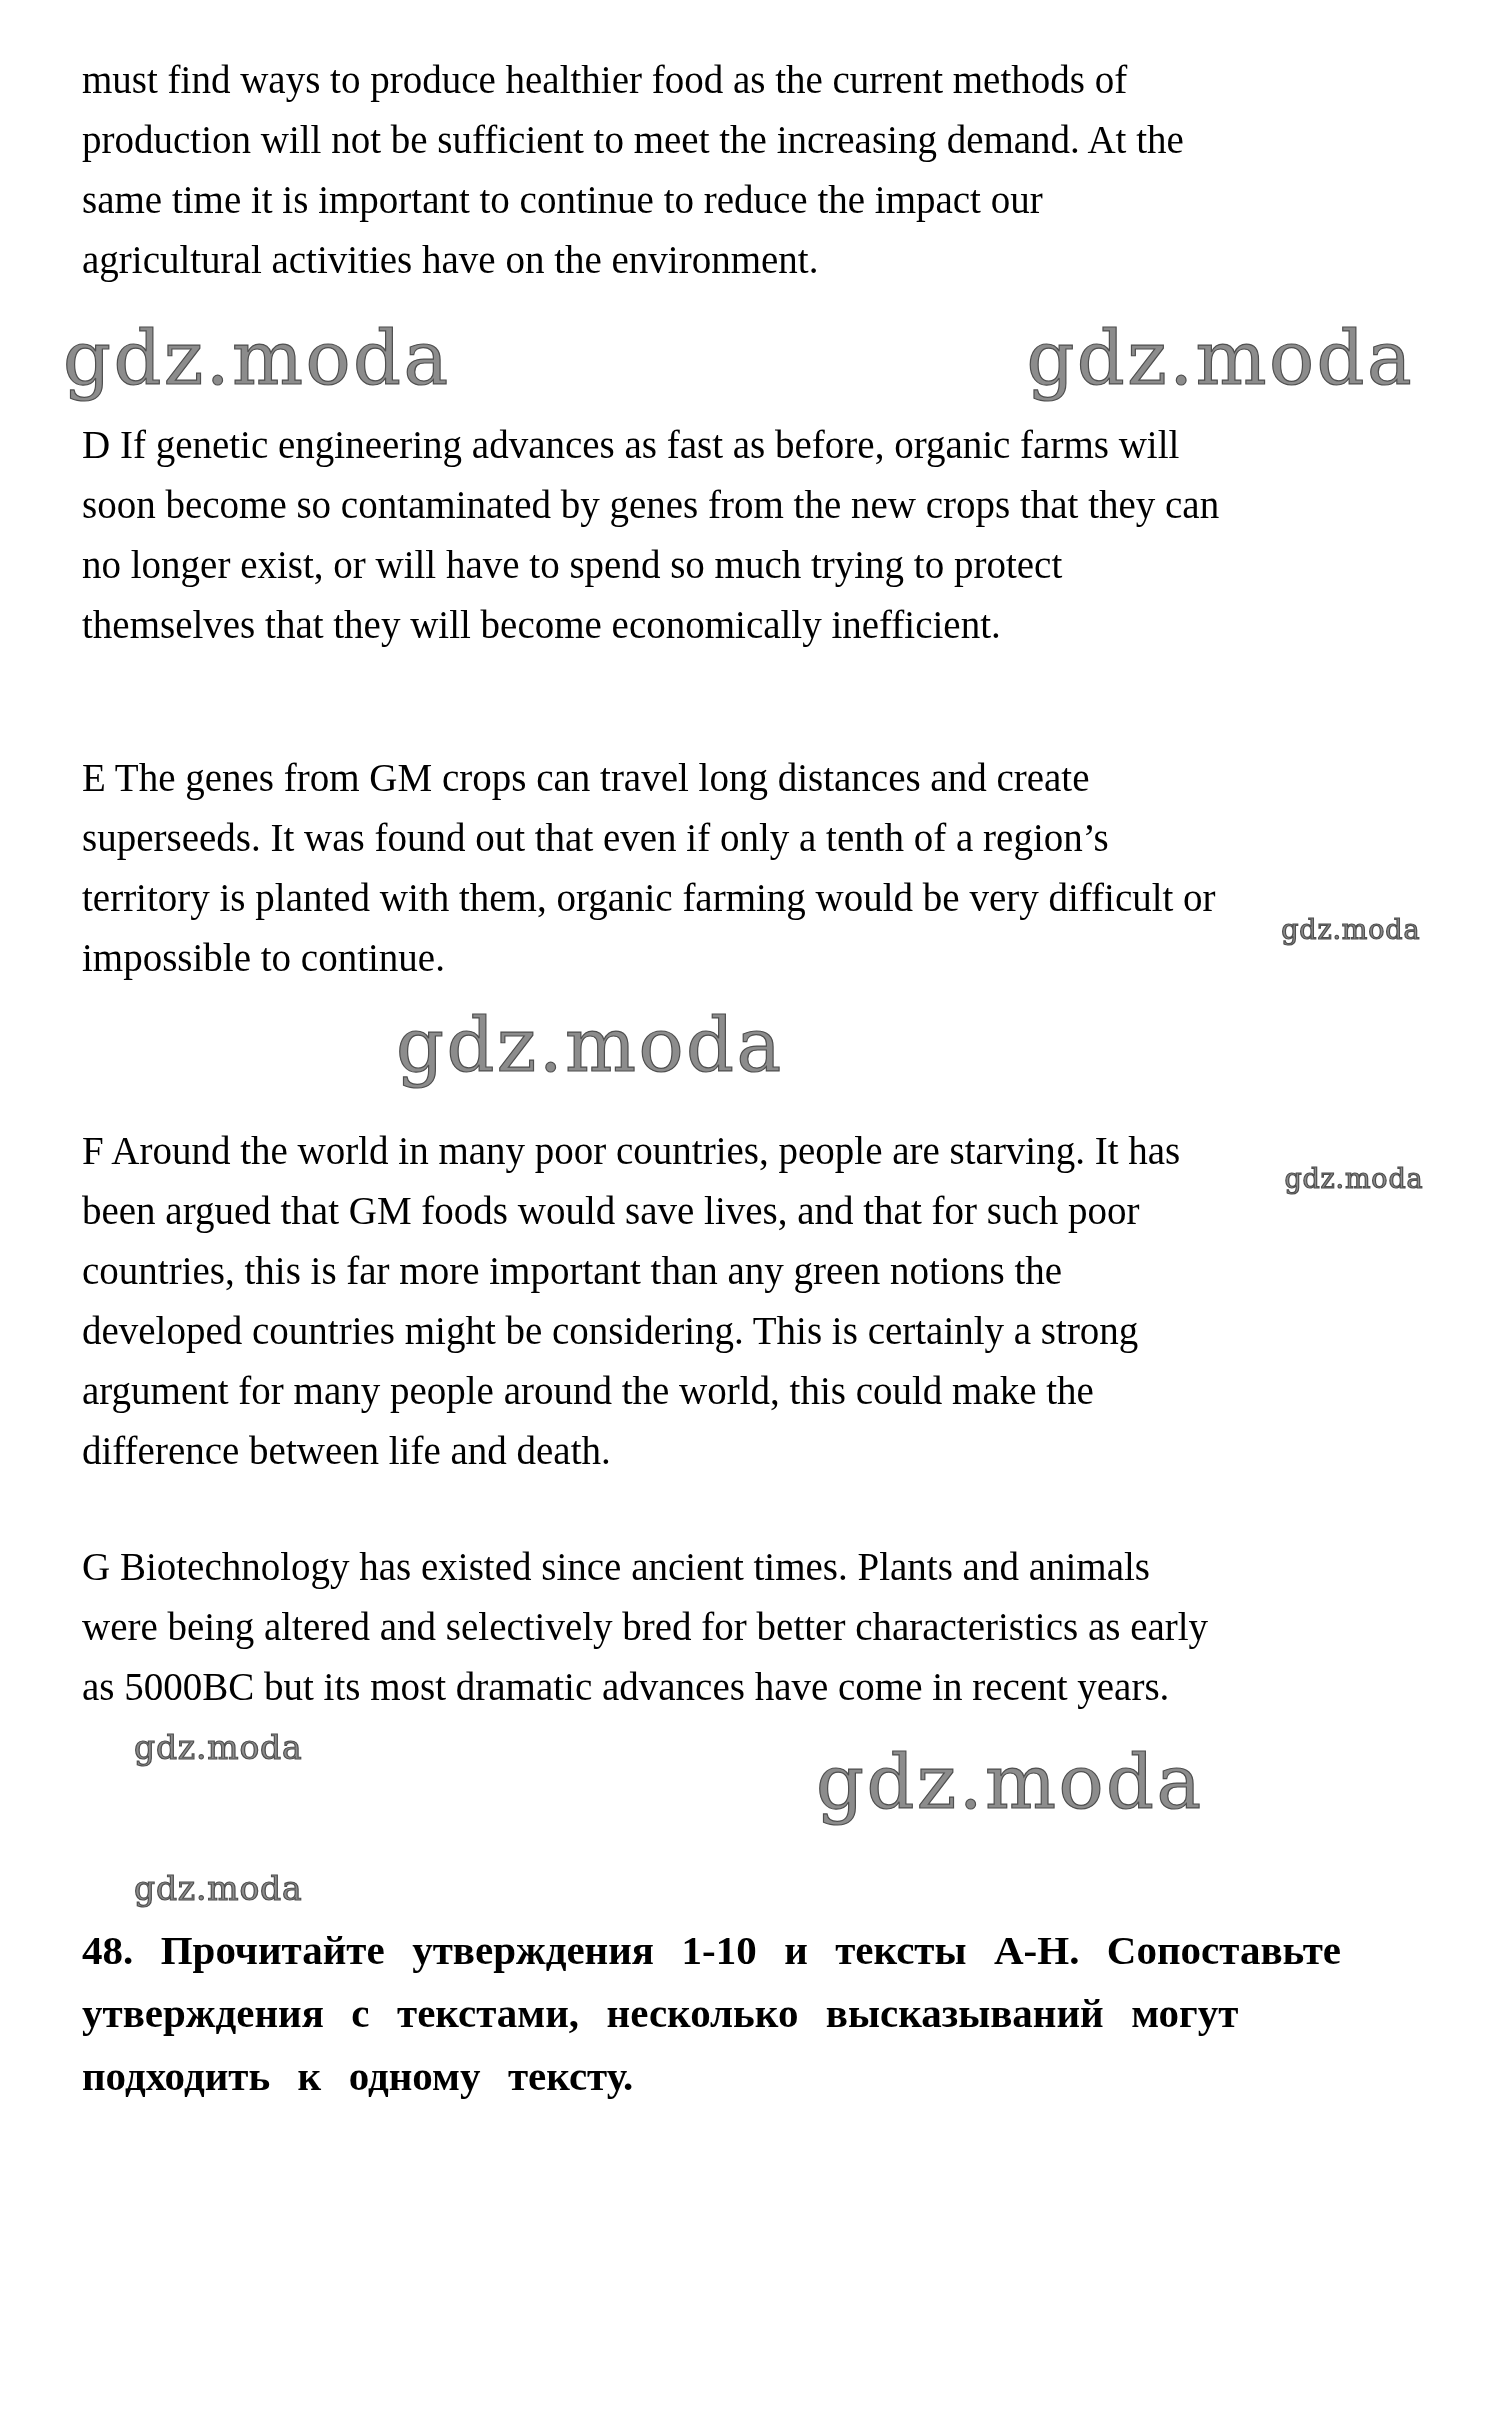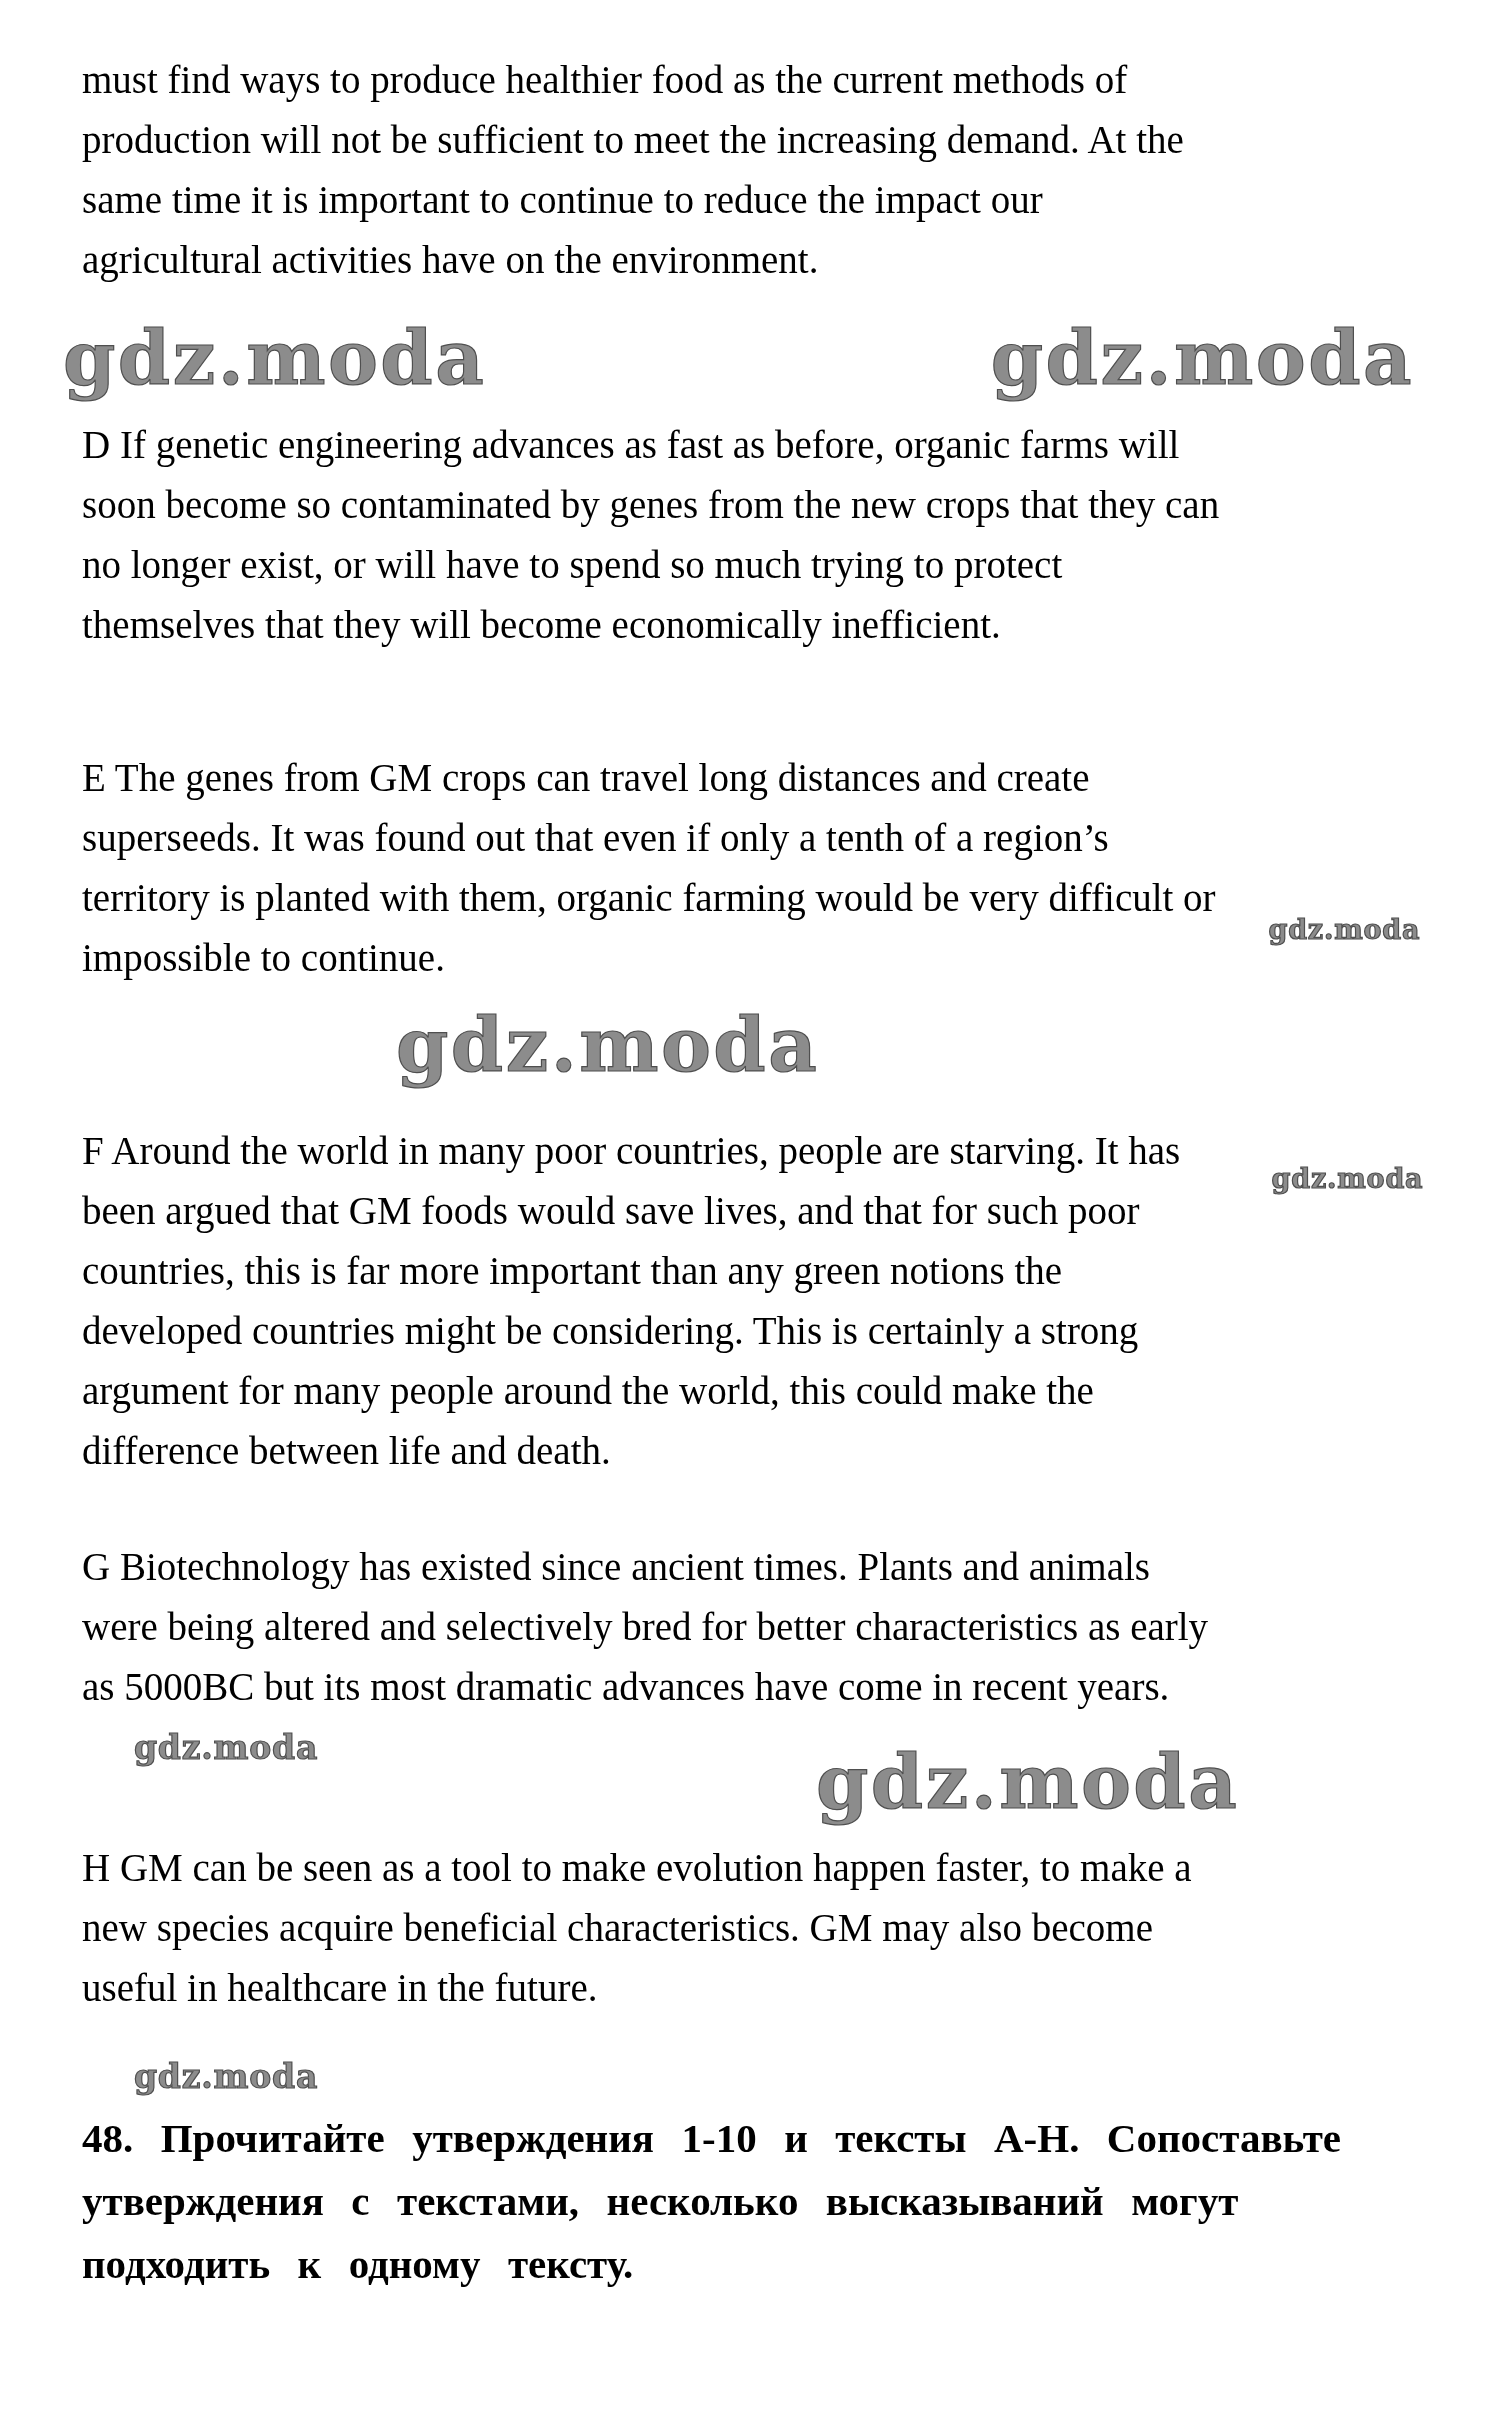--- a/index.html
+++ b/index.html
@@ -25,21 +25,21 @@
     background: #ffffff;
   }
   .para {
     margin: 0;
     white-space: pre-line;
     text-align: left;
   }
   
   .wm {
     font-family: "DejaVu Serif", serif;
-    font-weight: 700;
+    font-weight: 400;
     color: #8c8c8c;
     -webkit-text-stroke: 1.2px #4f4f4f;
     letter-spacing: 2.4px;
     white-space: nowrap;
     line-height: 1;
     user-select: none;
   }
   .wm-large { font-size: 75px; }
   .wm-small { font-size: 33px; letter-spacing: 0.8px; }
   .wm-tiny  { font-size: 27px; letter-spacing: 0.8px; }
@@ -117,23 +117,20 @@
 
   <p class="para sec-g">G Biotechnology has existed since ancient times. Plants and animals
 were being altered and selectively bred for better characteristics as early
 as 5000BC but its most dramatic advances have come in recent years.</p>
 
   <div class="wm-row-3">
     <span class="wm wm-small wm-3a">gdz.moda</span>
     <span class="wm wm-large wm-3b">gdz.moda</span>
   </div>
 
-  <p class="para sec-h">H GM can be seen as a tool to make evolution happen faster, to make a
-new species acquire beneficial characteristics. GM may also become
-useful in healthcare in the future.</p>
 
   <div class="wm-row-4">
     <span class="wm wm-small">gdz.moda</span>
   </div>
 
   <p class="para sec-task">48. Прочитайте утверждения 1-10 и тексты A-H. Сопоставьте
 утверждения с текстами, несколько высказываний могут
 подходить к одному тексту.</p>
 
 </div>

